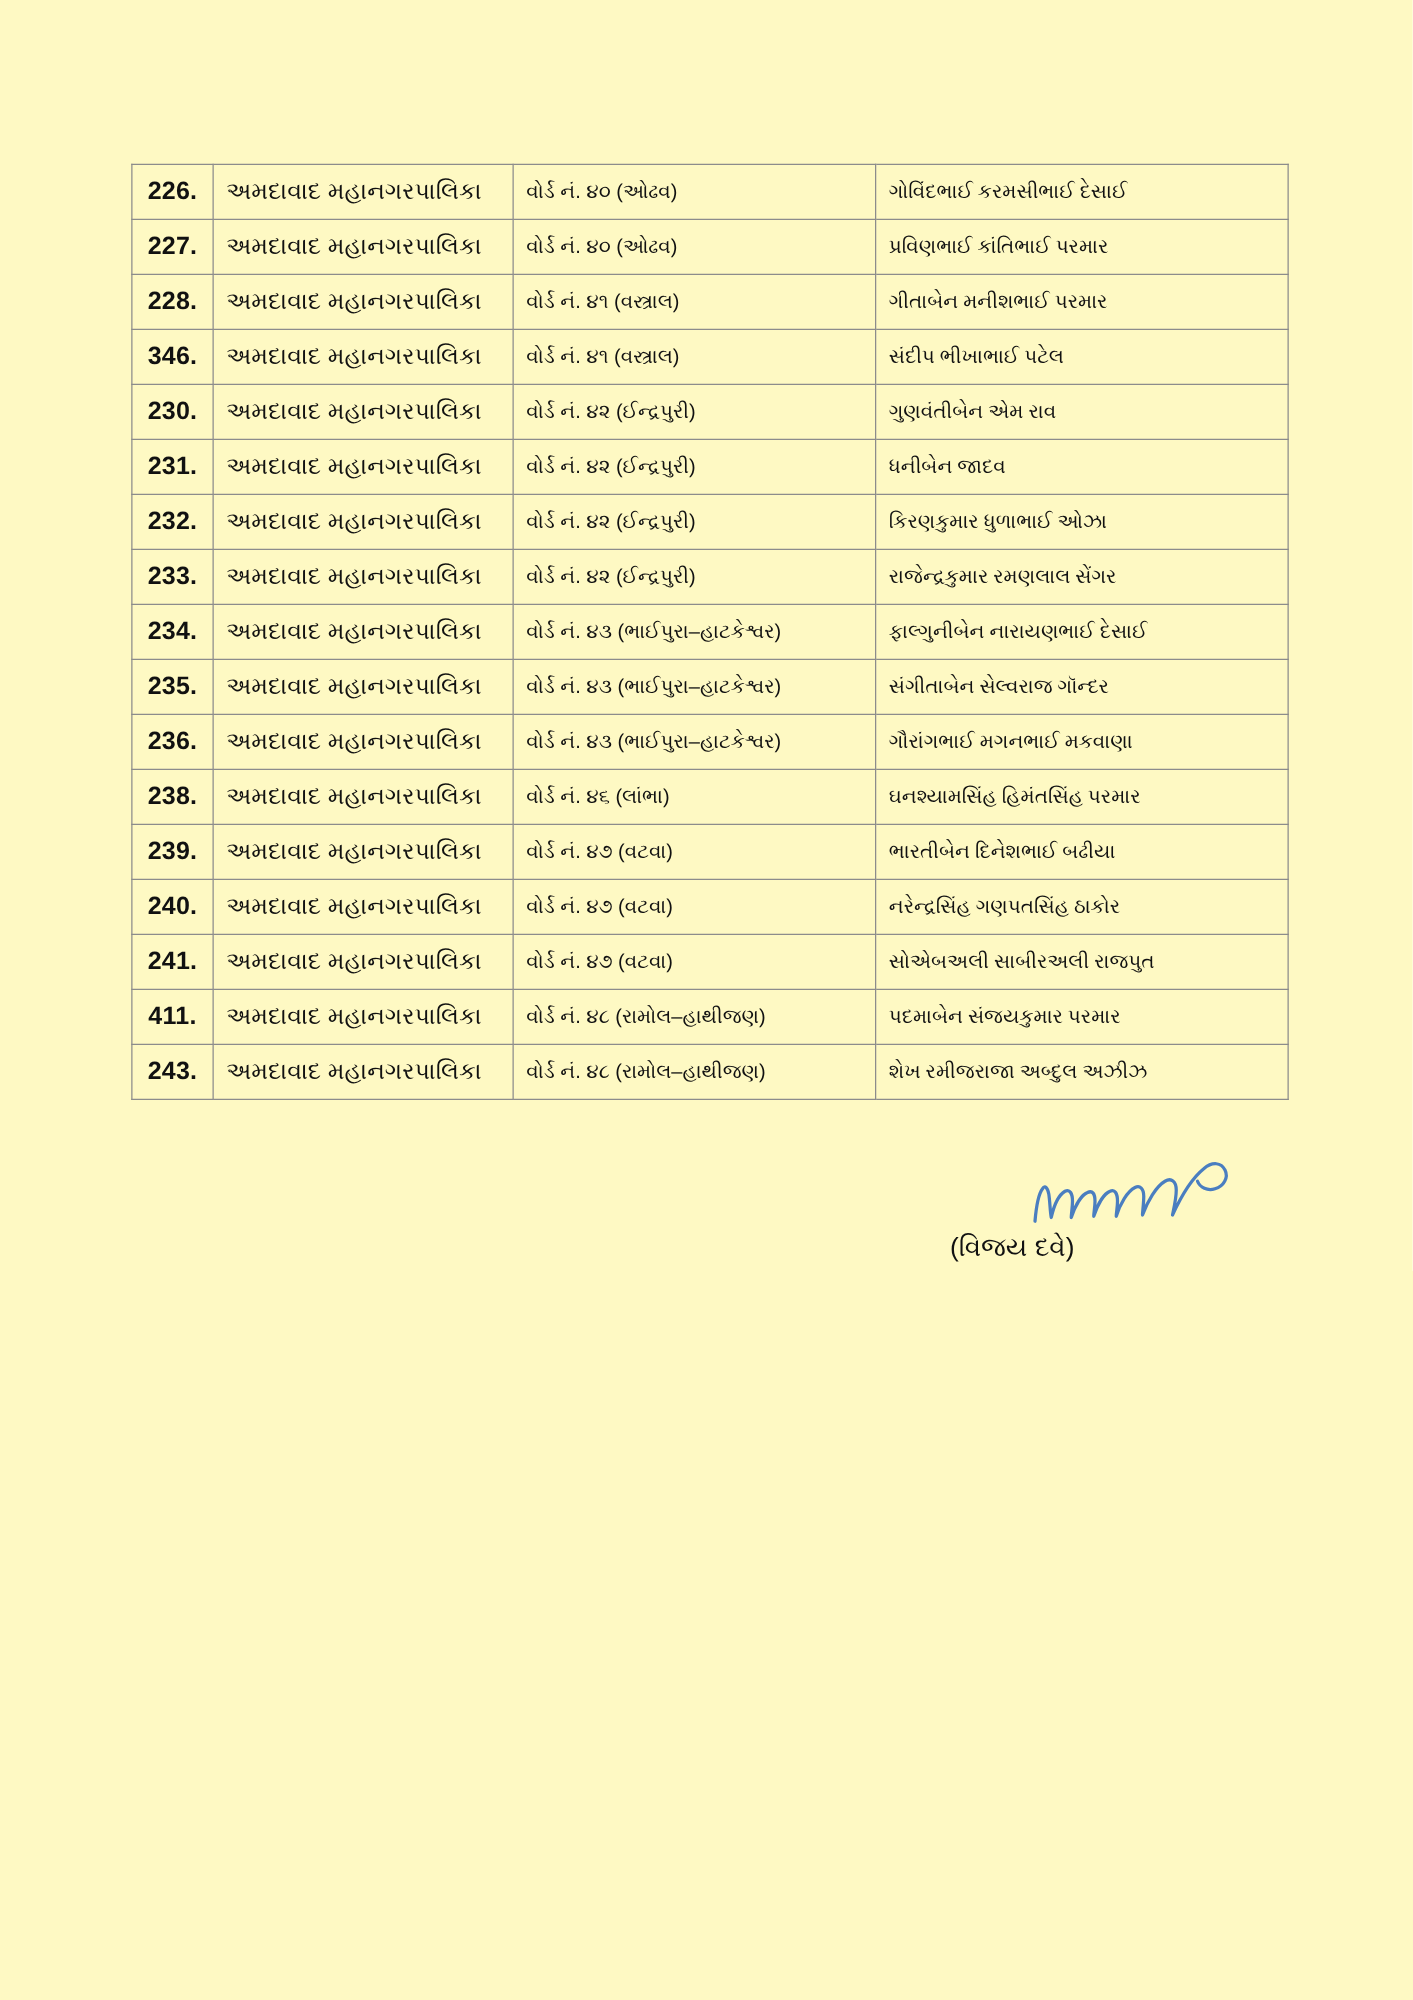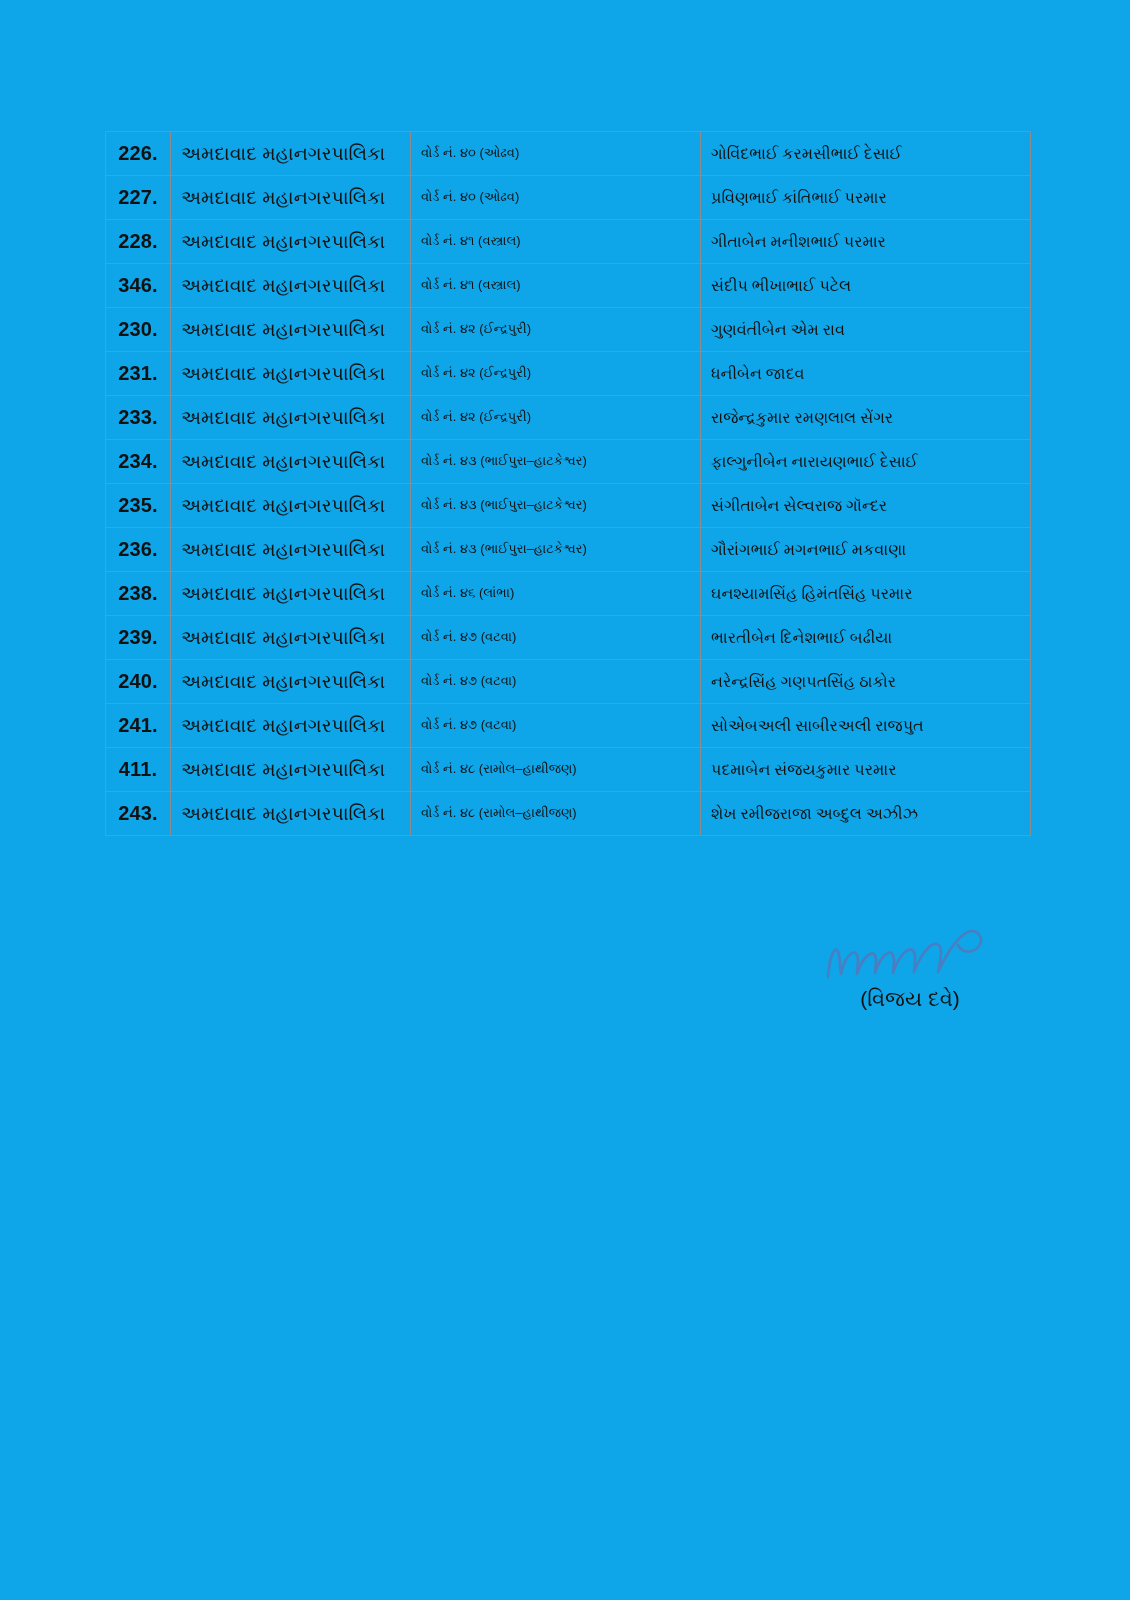--- a/index.html
+++ b/index.html
@@ -15,21 +15,21 @@
     font-family: "Liberation Sans", "DejaVu Sans", sans-serif;
     color: #000000;
     overflow: hidden;
   }
 
   .page {
     position: absolute;
     left: 0; top: 0;
     width: 1130px;
     height: 1600px;
-    background: #0ea5e9;
+    background: #fef9c3;
   }
 
   
   .table-wrap {
     position: absolute;
     left: 105px;
     top: 131px;
     width: 925px;
   }
 
@@ -65,34 +65,34 @@
     padding: 0 4px;
   }
 
   table.roster td.body-name,
   table.roster td.ward,
   table.roster td.person {
     text-align: left;
   }
 
   table.roster td.person { font-size: 16px; font-family: Liberation Serif, serif; }
-  table.roster td.ward   { font-size: 13px; }
+  table.roster td.ward   { font-size: 16px; }
 
   
   table.roster {
     border: 1.5px solid #6e6e6e;
   }
 
   
   .sign-block {
     position: absolute;
     left: 760px;
     top: 925px;
     width: 300px;
-    text-align: center;
+    text-align: left;
   }
 
   .signature-mark {
     height: 62px;
     margin-bottom: -4px;
     position: relative;
   }
   .signature-mark svg {
     display: block;
     margin: 0 auto;
@@ -155,20 +155,26 @@
             <td class="sr">230.</td>
             <td class="body-name">અમદાવાદ મહાનગરપાલિકા</td>
             <td class="ward">વોર્ડ નં. ૪૨ (ઈન્દ્રપુરી)</td>
             <td class="person">ગુણવંતીબેન એમ રાવ</td>
           </tr>
           <tr>
             <td class="sr">231.</td>
             <td class="body-name">અમદાવાદ મહાનગરપાલિકા</td>
             <td class="ward">વોર્ડ નં. ૪૨ (ઈન્દ્રપુરી)</td>
             <td class="person">ધનીબેન જાદવ</td>
+          </tr>
+          <tr>
+            <td class="sr">232.</td>
+            <td class="body-name">અમદાવાદ મહાનગરપાલિકા</td>
+            <td class="ward">વોર્ડ નં. ૪૨ (ઈન્દ્રપુરી)</td>
+            <td class="person">કિરણકુમાર ધુળાભાઈ ઓઝા</td>
           </tr>
           <tr>
             <td class="sr">233.</td>
             <td class="body-name">અમદાવાદ મહાનગરપાલિકા</td>
             <td class="ward">વોર્ડ નં. ૪૨ (ઈન્દ્રપુરી)</td>
             <td class="person">રાજેન્દ્રકુમાર રમણલાલ સેંગર</td>
           </tr>
           <tr>
             <td class="sr">234.</td>
             <td class="body-name">અમદાવાદ મહાનગરપાલિકા</td>

